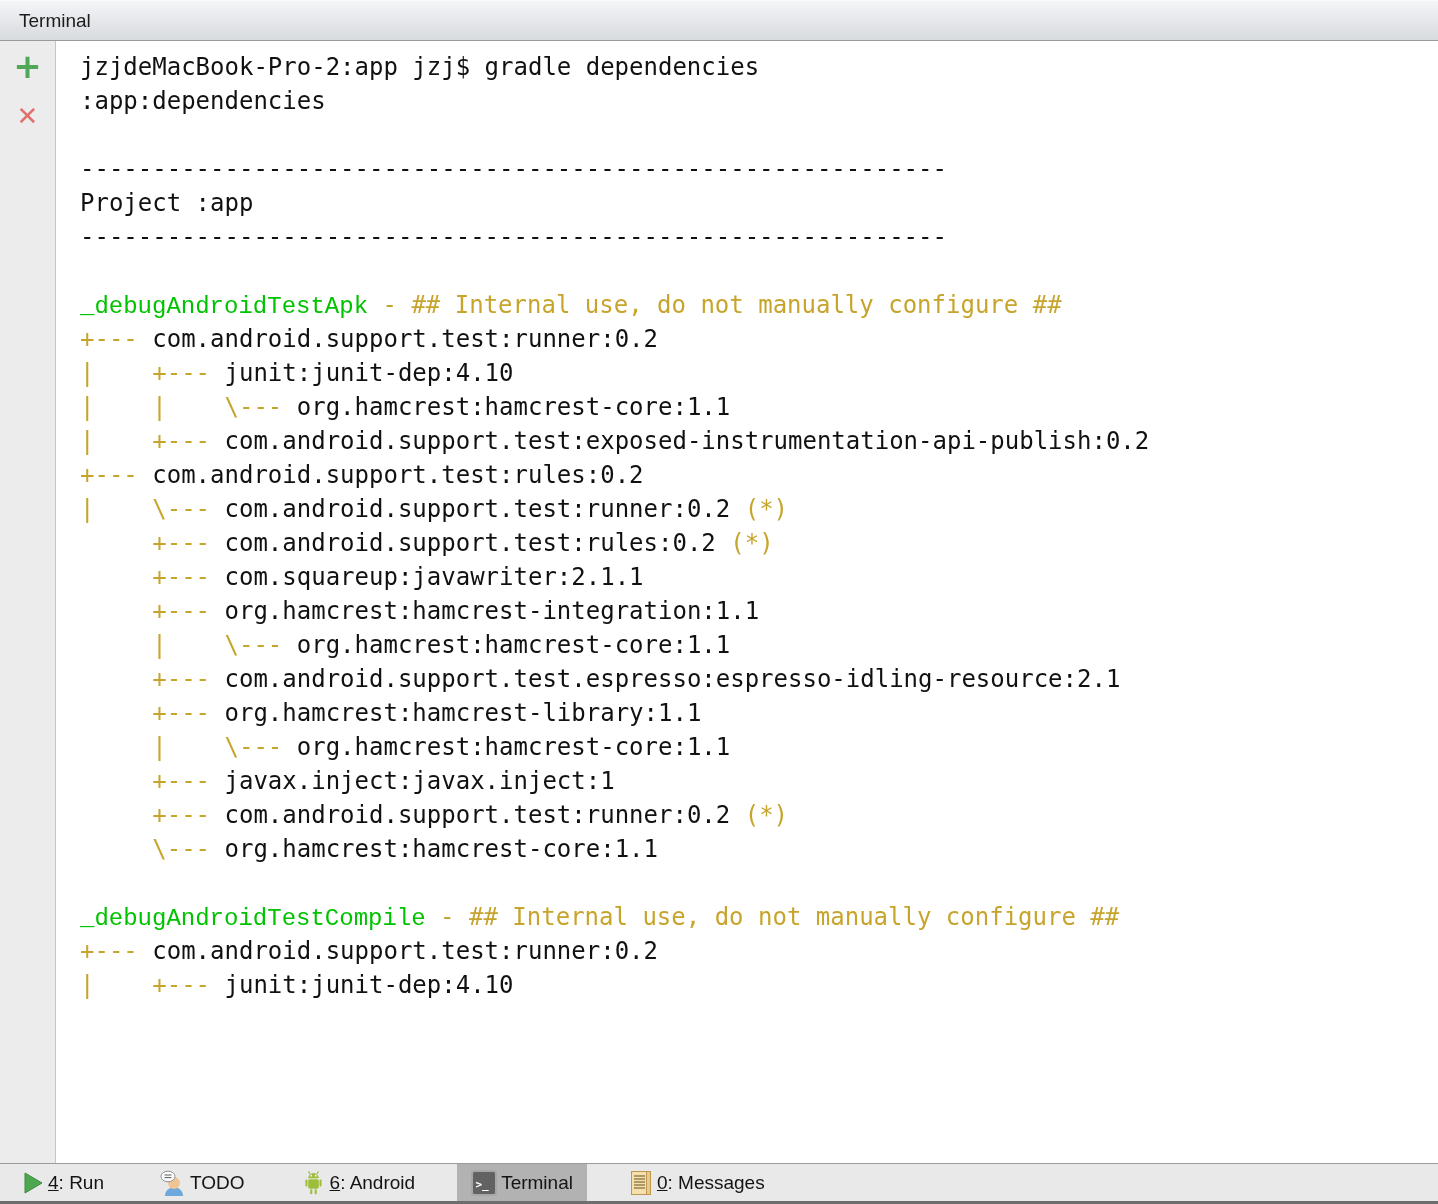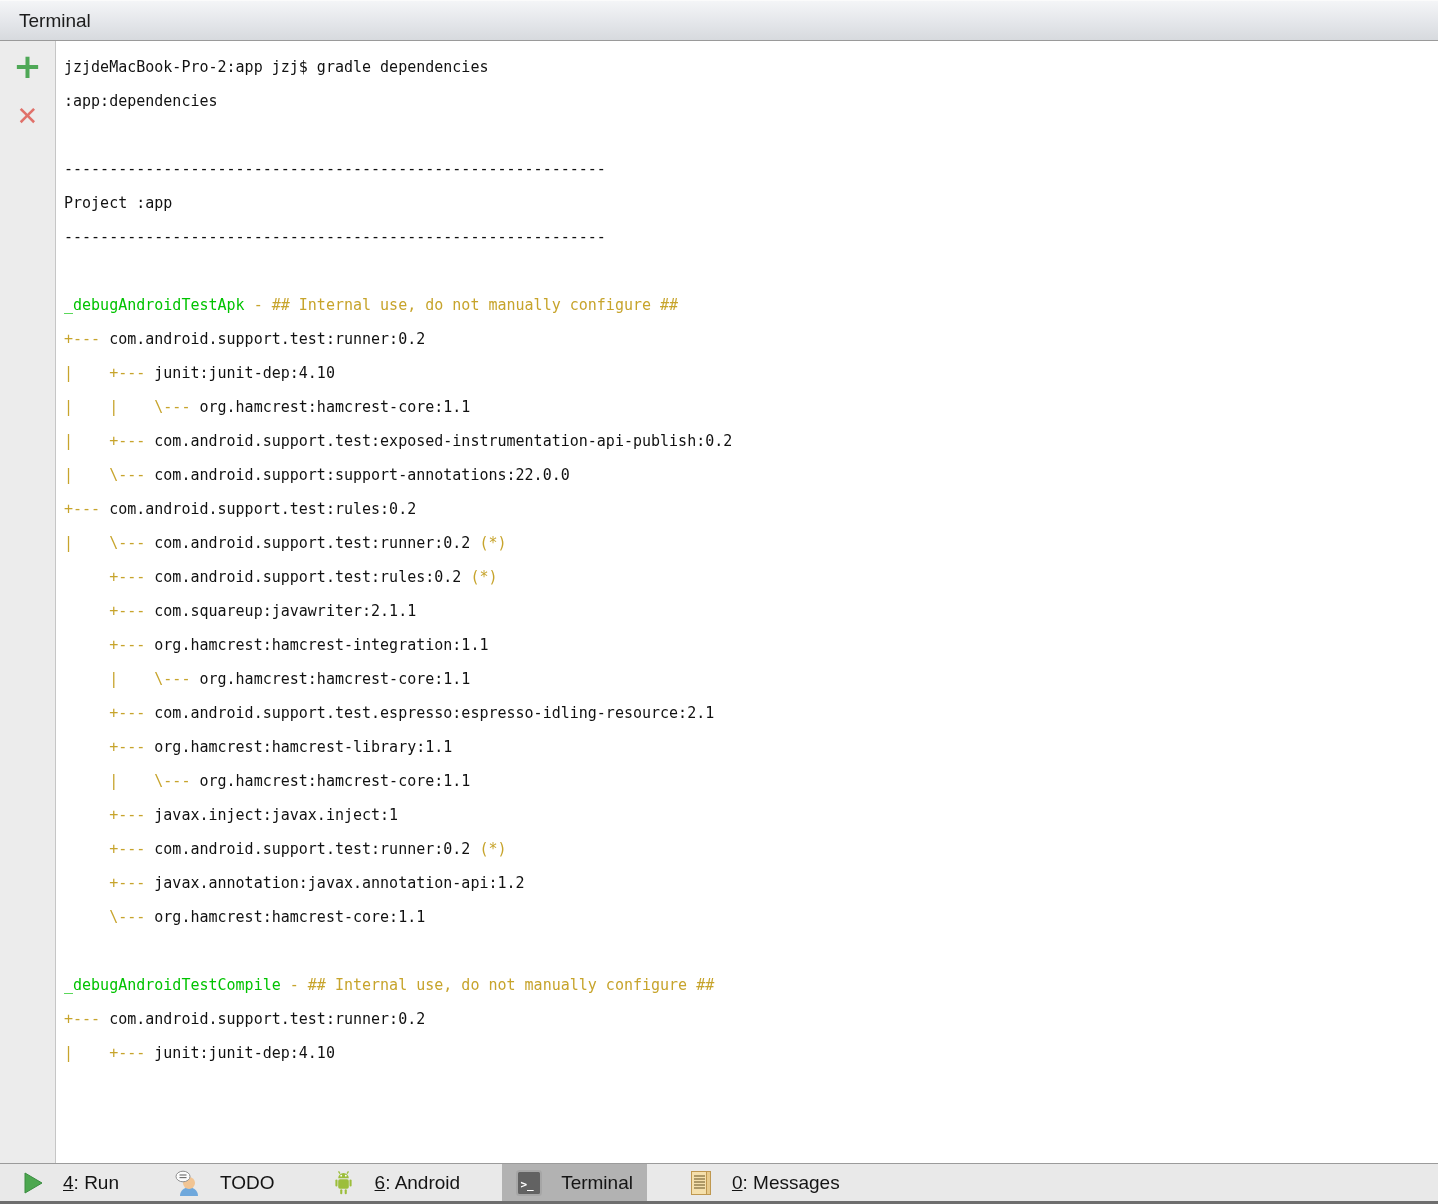--- a/index.html
+++ b/index.html
@@ -46,45 +46,45 @@
     font-family: "DejaVu Sans", sans-serif;
   }
   .glyph-close {
     color: #e0716a; font-size: 26px; font-weight: bold; line-height: 1;
     font-family: "DejaVu Sans", sans-serif;
   }
 
   .terminal {
     flex: 1;
     background: #ffffff;
-    padding: 9px 0 0 8px;
+    padding: 9px 0 0 24px;
     font-family: "DejaVu Sans Mono", monospace;
-    font-size: 15px;
+    font-size: 24px;
     line-height: 34px;
     color: var(--text, #111);
     overflow: hidden;
     cursor: text;
   }
   .tline { white-space: pre; height: 34px; }
   .c-k { color: var(--text, #111111); }
-  .c-g { color: var(--green, #00C300); }
+  .c-g { color: var(--green, #00C300); font-family: Liberation Mono, monospace; }
   .c-y { color: var(--yellow, #C7A42C); }
 
   
   .statusbar {
     height: 41px;
     border-top: 1px solid #9b9b9b;
     border-bottom: 3px solid #6e6e6e;
     background: #e9e9e9;
     display: flex; align-items: stretch;
     padding-left: 8px;
   }
   .tab {
     display: flex; align-items: center;
-    gap: 19px;
+    gap: 4px;
     padding: 0 14px;
     margin-right: 28px;
     font-size: 19px; color: #141414;
     cursor: pointer;
     white-space: nowrap;
   }
   .tab.selected { background: #b2b2b2; }
   .tab-icon { display: flex; align-items: center; }
   .tab-icon svg { display: block; }
   .mn { text-decoration: underline; }
@@ -111,33 +111,31 @@
       <div class="tline"></div>
       <div class="tline"><span class="c-k">------------------------------------------------------------</span></div>
       <div class="tline"><span class="c-k">Project :app</span></div>
       <div class="tline"><span class="c-k">------------------------------------------------------------</span></div>
       <div class="tline"></div>
       <div class="tline"><span class="c-g">_debugAndroidTestApk</span><span class="c-y"> - ## Internal use, do not manually configure ##</span></div>
       <div class="tline"><span class="c-y">+--- </span><span class="c-k">com.android.support.test:runner:0.2</span></div>
       <div class="tline"><span class="c-y">|    +--- </span><span class="c-k">junit:junit-dep:4.10</span></div>
       <div class="tline"><span class="c-y">|    |    \--- </span><span class="c-k">org.hamcrest:hamcrest-core:1.1</span></div>
       <div class="tline"><span class="c-y">|    +--- </span><span class="c-k">com.android.support.test:exposed-instrumentation-api-publish:0.2</span></div>
-      <div class="tline"><span class="c-y">|    \--- </span><span class="c-k">com.android.support:support-annotations:22.0.0</span></div>
       <div class="tline"><span class="c-y">+--- </span><span class="c-k">com.android.support.test:rules:0.2</span></div>
       <div class="tline"><span class="c-y">|    \--- </span><span class="c-k">com.android.support.test:runner:0.2</span><span class="c-y"> (*)</span></div>
       <div class="tline"><span class="c-k">     </span><span class="c-y">+--- </span><span class="c-k">com.android.support.test:rules:0.2</span><span class="c-y"> (*)</span></div>
       <div class="tline"><span class="c-k">     </span><span class="c-y">+--- </span><span class="c-k">com.squareup:javawriter:2.1.1</span></div>
       <div class="tline"><span class="c-k">     </span><span class="c-y">+--- </span><span class="c-k">org.hamcrest:hamcrest-integration:1.1</span></div>
       <div class="tline"><span class="c-k">     </span><span class="c-y">|    \--- </span><span class="c-k">org.hamcrest:hamcrest-core:1.1</span></div>
       <div class="tline"><span class="c-k">     </span><span class="c-y">+--- </span><span class="c-k">com.android.support.test.espresso:espresso-idling-resource:2.1</span></div>
       <div class="tline"><span class="c-k">     </span><span class="c-y">+--- </span><span class="c-k">org.hamcrest:hamcrest-library:1.1</span></div>
       <div class="tline"><span class="c-k">     </span><span class="c-y">|    \--- </span><span class="c-k">org.hamcrest:hamcrest-core:1.1</span></div>
       <div class="tline"><span class="c-k">     </span><span class="c-y">+--- </span><span class="c-k">javax.inject:javax.inject:1</span></div>
       <div class="tline"><span class="c-k">     </span><span class="c-y">+--- </span><span class="c-k">com.android.support.test:runner:0.2</span><span class="c-y"> (*)</span></div>
-      <div class="tline"><span class="c-k">     </span><span class="c-y">+--- </span><span class="c-k">javax.annotation:javax.annotation-api:1.2</span></div>
       <div class="tline"><span class="c-k">     </span><span class="c-y">\--- </span><span class="c-k">org.hamcrest:hamcrest-core:1.1</span></div>
       <div class="tline"></div>
       <div class="tline"><span class="c-g">_debugAndroidTestCompile</span><span class="c-y"> - ## Internal use, do not manually configure ##</span></div>
       <div class="tline"><span class="c-y">+--- </span><span class="c-k">com.android.support.test:runner:0.2</span></div>
       <div class="tline"><span class="c-y">|    +--- </span><span class="c-k">junit:junit-dep:4.10</span></div>
     </div>
 </div>
 
 <div class="statusbar">
     <div class="tab">

